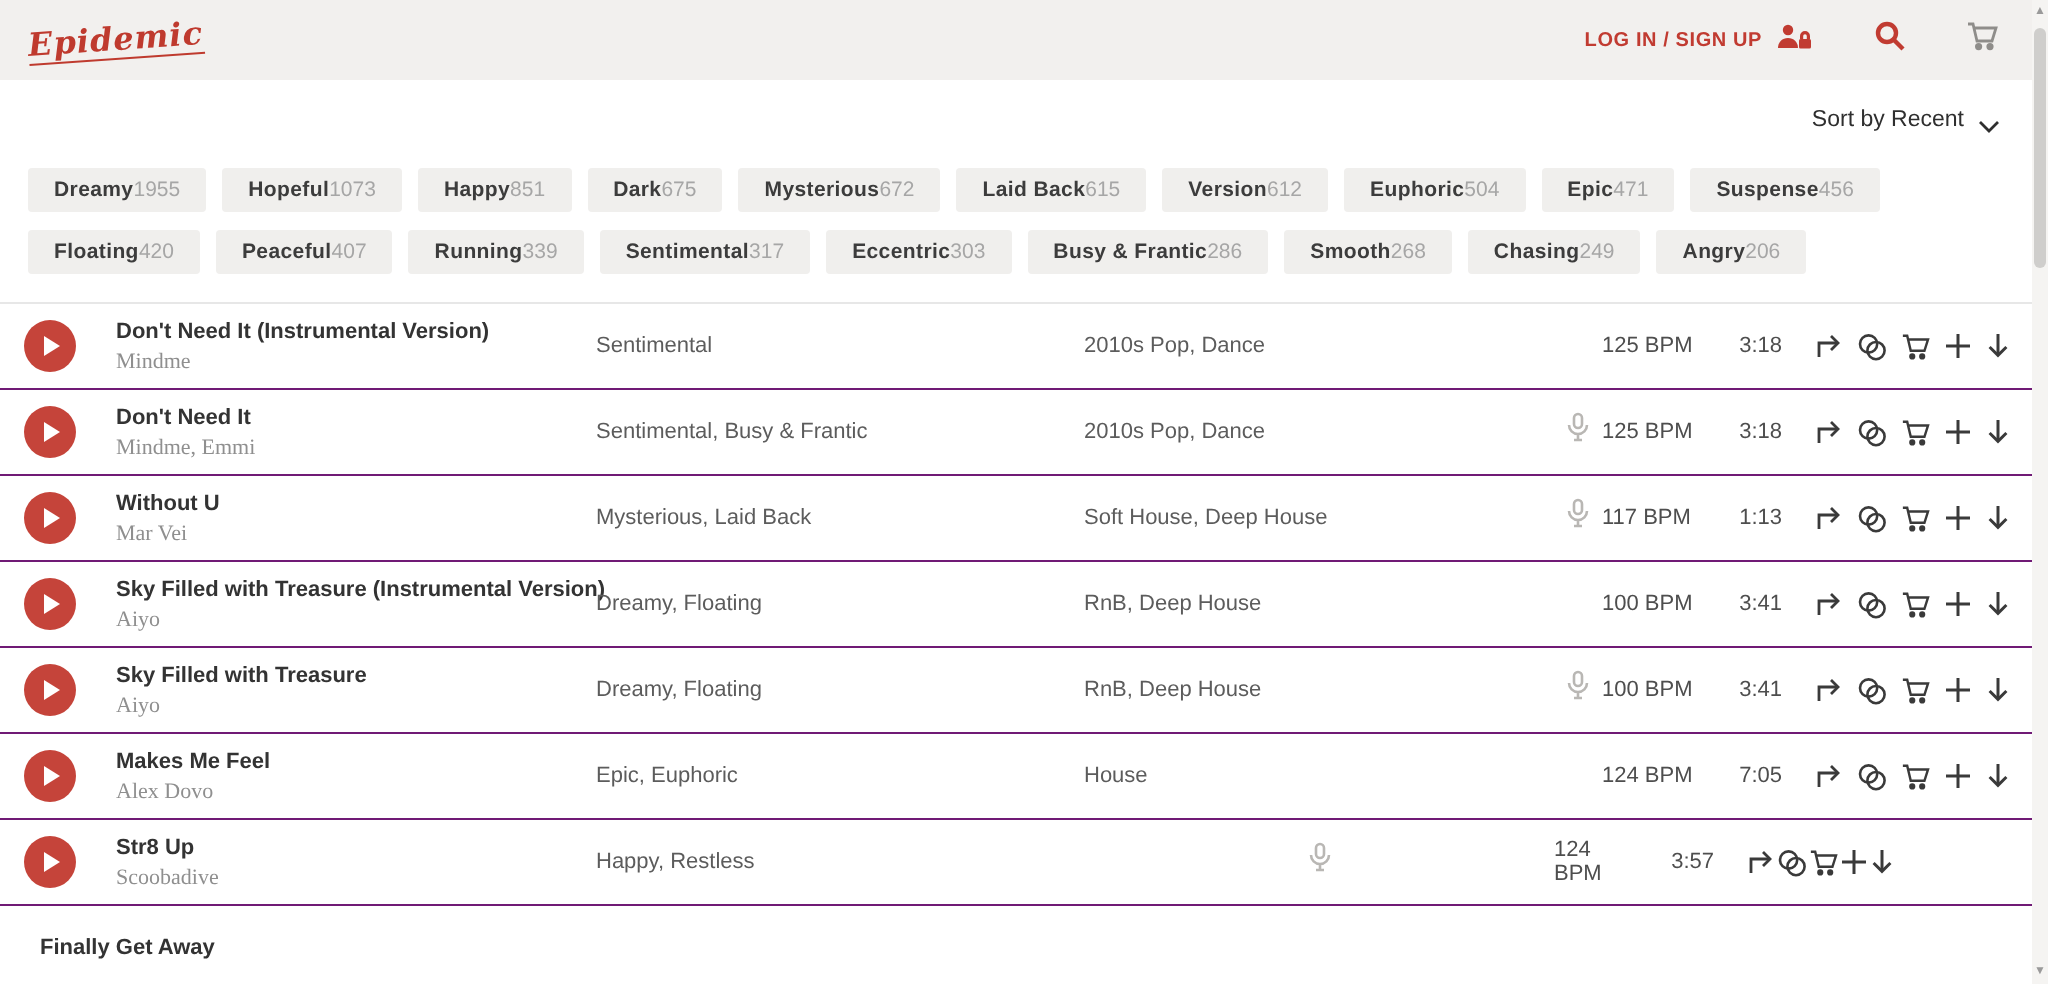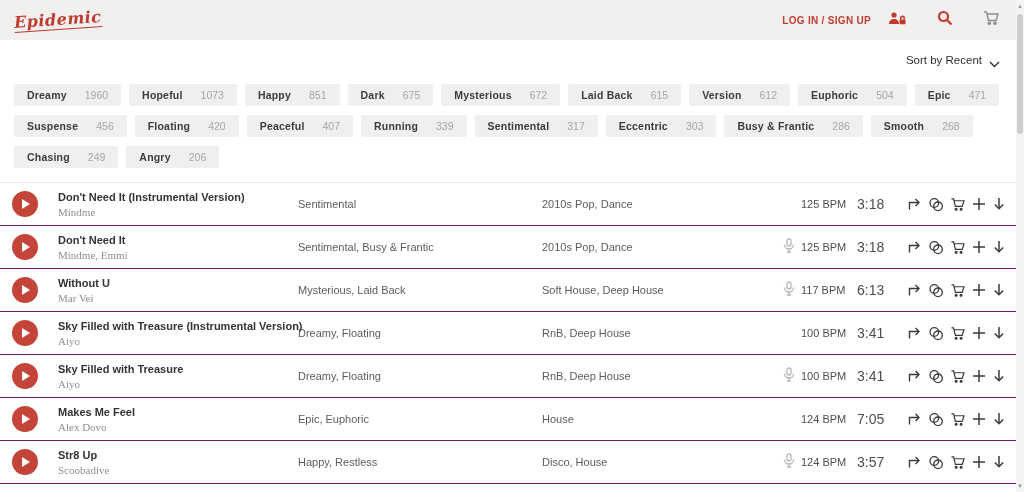--- a/index.html
+++ b/index.html
@@ -7,52 +7,52 @@
     font-family:"Liberation Sans", sans-serif; }
   
   .header { height:40px; background:#f2f0ee; display:flex; align-items:center;
     padding:0 24px 0 14px; position:relative; }
   .logo { color:#bf3a2e; font-family:"DejaVu Serif", serif; font-style:italic;
     font-weight:bold; font-size:16px; letter-spacing:0.5px; transform:rotate(-4deg);
     border-bottom:1px solid #bf3a2e; line-height:1.1; }
   .main-nav { flex:1; display:flex; justify-content:center; gap:46px; }
   .nav-item { font-size:11.5px; color:#3d3d3d; letter-spacing:0.2px; cursor:pointer; }
   .header-right { display:flex; align-items:center; gap:30px; }
-  .login { display:flex; align-items:center; gap:16px; cursor:pointer;text-align:right; }
+  .login { display:flex; align-items:center; gap:6px; cursor:pointer;text-align:right; }
   .login-label { color:#c13b31; font-size:10px; font-weight:bold; letter-spacing:0.3px; }
   .icon-btn { cursor:pointer; display:flex; align-items:center; }
   
   .filterbar { display:flex; align-items:center; padding:14px 24px 4px 14px; }
   .tabs { display:flex; gap:26px; flex:1; }
   .tab { font-size:11.5px; color:#2f2f2f; padding-bottom:6px; cursor:pointer; }
   .tab.active { border-bottom:2px solid #2f2f2f; font-weight:bold; }
   .sort { display:flex; gap:7px; cursor:pointer; }
   .sort-label { font-size:11.5px; color:#2f2f2f; }
   
   .chips { display:flex; flex-wrap:wrap; gap:9px 8px; padding:8px 24px 14px 14px;
     border-bottom:1px solid #e7e7e7; }
   .chip { background:#f0efed; border-radius:2px; padding:5px 13px; display:flex;
-    align-items:baseline; gap:18px; cursor:pointer;text-align:center; }
+    align-items:baseline; gap:0; cursor:pointer;text-align:center; }
   .chip-label { font-size:10.5px; color:#3c3c3c; font-weight:bold; letter-spacing:0.2px; }
   .chip-count { font-size:10.5px; color:#a6a6a6; }
   
   .track-row { display:grid; height:43px; align-items:center; padding:0 12px;
     grid-template-columns:38px 248px 244px 235px 24px 56px 34px 121px;
     border-bottom:1px solid #701a75; }
   .play-btn { width:26px; height:26px; border-radius:50%; background:#c5443a;
     display:flex; align-items:center; justify-content:center; cursor:pointer; }
   .play-tri { width:0; height:0; border-left:8px solid #fff; border-top:5px solid transparent;
     border-bottom:5px solid transparent; margin-left:2px; }
   .t-titleblock { padding-left:8px; }
   .t-title { font-size:11px; font-weight:bold; color:#333; white-space:nowrap; }
   .t-artist { font-size:11px; color:#8f8f8f; margin-top:3px; white-space:nowrap;font-family:Liberation Serif, serif; }
   .t-moods, .t-genres { font-size:11px; color:#5c5c5c; }
   .t-mic { display:flex; justify-content:center; }
   .t-bpm { font-size:11px; color:#4e4e4e; text-align:left; }
-  .t-dur { font-size:14px; color:#4e4e4e; }
+  .t-dur { font-size:11px; color:#4e4e4e; text-align:right; }
   .t-actions { display:flex; justify-content:space-between; padding:0 6px 0 16px; }
   .t-actions .icon-btn svg { display:block; }
   
   .scrollbar { position:fixed; top:0; right:0; width:8px; height:492px; background:#f5f4f2; }
   .sb-thumb { position:absolute; top:14px; left:1px; width:6px; height:120px;
     background:#cfcecc; border-radius:3px; }
   .sb-arrow { position:absolute; left:1px; width:6px; text-align:center; font-size:6px;
     color:#9a9a9a; line-height:1; }
 </style>
 </head>
@@ -113,21 +113,21 @@
       <svg width="11" height="7" viewBox="0 0 11 7" fill="none" stroke="#2f2f2f" stroke-width="1.4">
         <path d="M1 1l4.5 4.5L10 1"></path>
       </svg>
     </span>
   </div>
 </div>
 
 <div class="chips">
     <div class="chip">
     <span class="chip-label">Dreamy</span>
-    <span class="chip-count">1960</span>
+    <span class="chip-count">1955</span>
   </div>
     <div class="chip">
     <span class="chip-label">Hopeful</span>
     <span class="chip-count">1073</span>
   </div>
     <div class="chip">
     <span class="chip-label">Happy</span>
     <span class="chip-count">851</span>
   </div>
     <div class="chip">
@@ -321,21 +321,21 @@
     <div class="t-genres">Soft House, Deep House</div>
     <div class="t-mic">
       <span>
         <svg width="12" height="15" viewBox="0 0 12 15" fill="none" stroke="#b9b7b4" stroke-width="1.3">
           <rect x="4" y="1" width="4" height="7" rx="2"></rect>
           <path d="M1.5 6.5a4.5 4.5 0 0 0 9 0M6 11v3M4 14h4"></path>
         </svg>
       </span>
     </div>
     <div class="t-bpm">117 BPM</div>
-    <div class="t-dur">6:13</div>
+    <div class="t-dur">1:13</div>
     <div class="t-actions">
       <span class="icon-btn">
         <svg width="15" height="14" viewBox="0 0 15 14" fill="none" stroke="#3a3a3a" stroke-width="1.4">
           <path d="M2.5 12.5V5.5h9"></path>
             <path d="M8.5 2l3.5 3.5L8.5 9"></path>
         </svg>
       </span>
       <span class="icon-btn">
         <svg width="16" height="15" viewBox="0 0 16 15" fill="none" stroke="#3a3a3a" stroke-width="1.3">
           <circle cx="6.3" cy="6" r="4.3"></circle>
@@ -531,21 +531,20 @@
     <div>
       <div class="play-btn">
         <div class="play-tri"></div>
       </div>
     </div>
     <div class="t-titleblock">
       <div class="t-title">Str8 Up</div>
       <div class="t-artist">Scoobadive</div>
     </div>
     <div class="t-moods">Happy, Restless</div>
-    <div class="t-genres">Disco, House</div>
     <div class="t-mic">
       <span>
         <svg width="12" height="15" viewBox="0 0 12 15" fill="none" stroke="#b9b7b4" stroke-width="1.3">
           <rect x="4" y="1" width="4" height="7" rx="2"></rect>
           <path d="M1.5 6.5a4.5 4.5 0 0 0 9 0M6 11v3M4 14h4"></path>
         </svg>
       </span>
     </div>
     <div class="t-bpm">124 BPM</div>
     <div class="t-dur">3:57</div>

